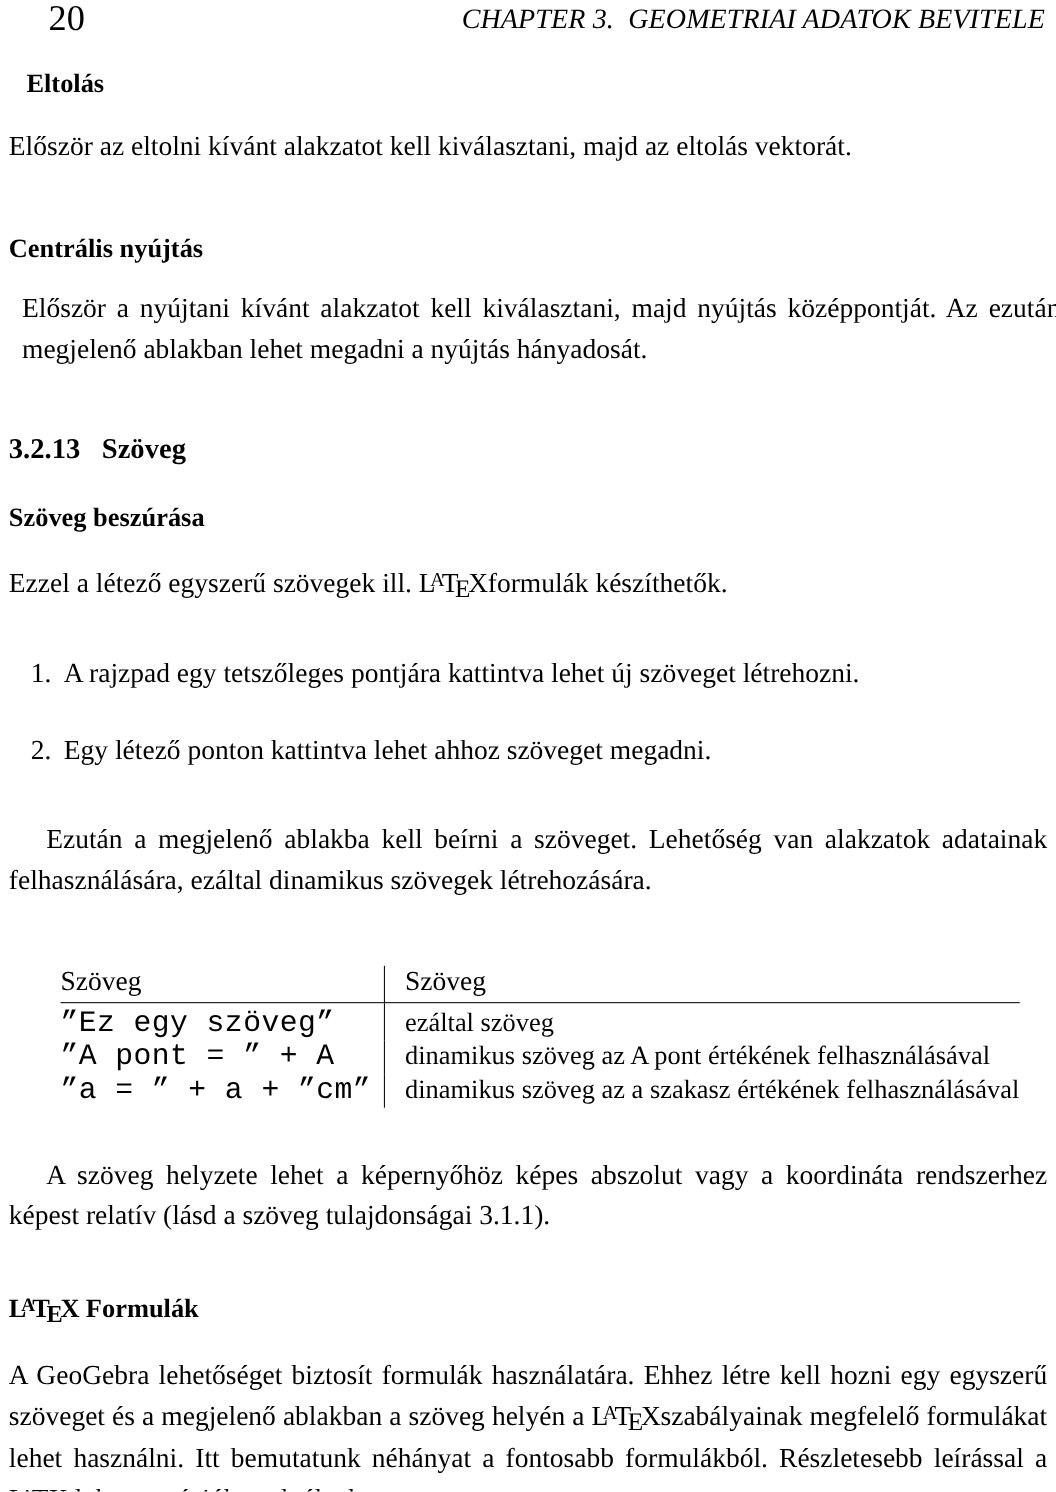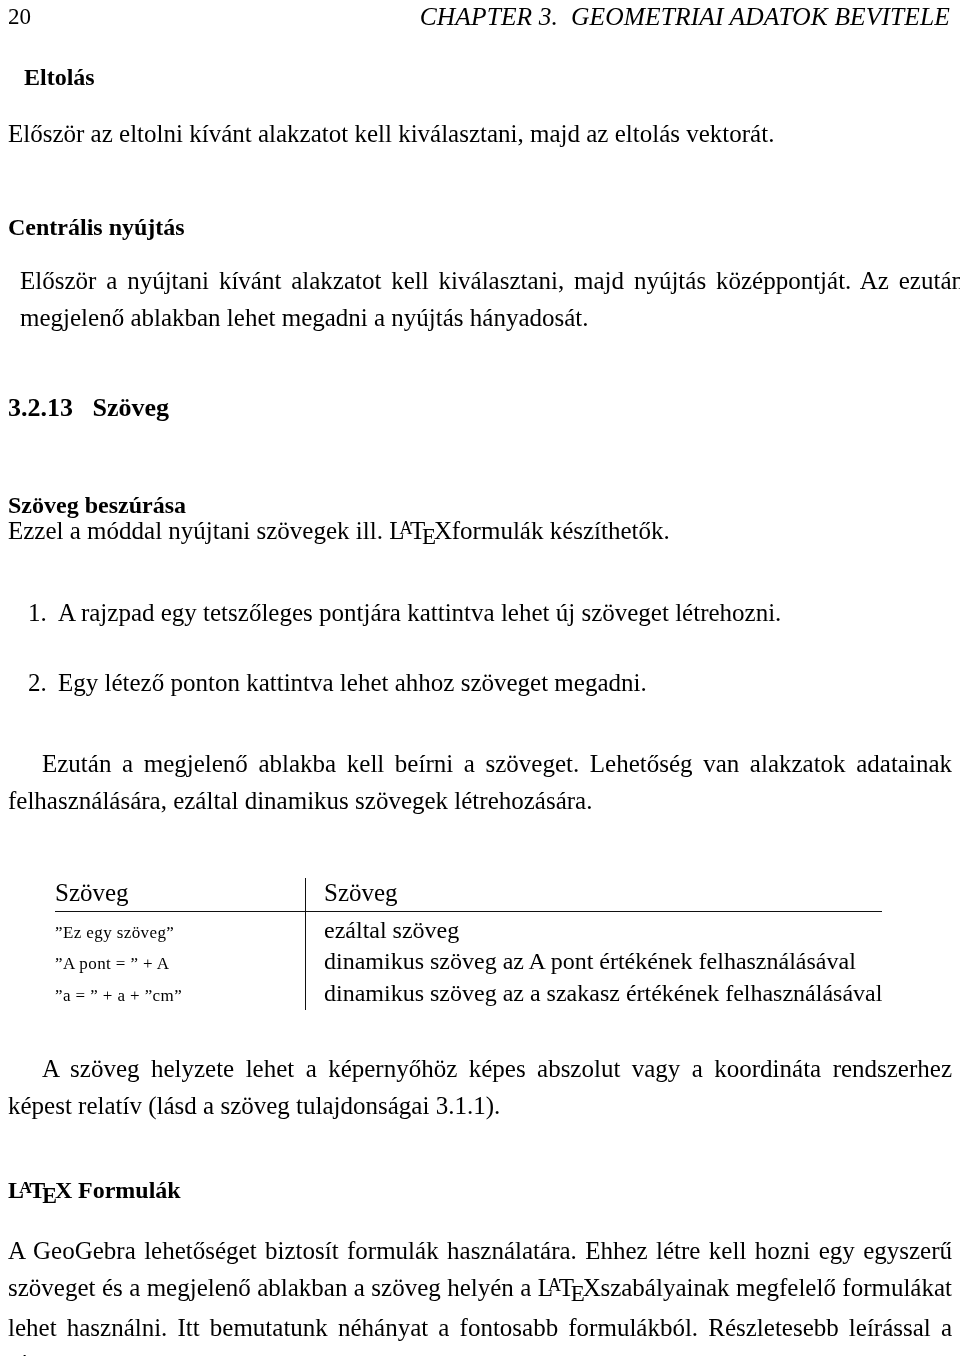--- a/index.html
+++ b/index.html
@@ -33,21 +33,22 @@
     display: flex;
     align-items: flex-start;
     justify-content: space-between;
     font-style: italic;
     font-size: 25.5px;
     line-height: 30px;
     letter-spacing: 0.1px;
   }
   .runhead .folio {
     font-style: normal;
-    font-size: 23px;
+    font-size: 33px;
+    margin-left: 36px;
   }
   .runhead .chapter {
     white-space: pre;
   }
 
   .h-bold {
     font-weight: bold;
     font-size: 24px;
     line-height: 28px;
     margin: 0;
@@ -128,22 +129,22 @@
   }
   table.datatbl td, table.datatbl th {
     padding: 0;
     text-align: left;
     vertical-align: baseline;
     font-weight: normal;
   }
   table.datatbl .c-code {
     width: 238px;
     padding-right: 12px;
-    font-family: Liberation Serif, serif;
-    font-size: 17px;
+    font-family: Liberation Mono, monospace;
+    font-size: 27px;
     line-height: 29.5px;
     letter-spacing: 0.4px;
     white-space: pre;
   }
   table.datatbl .c-desc {
     padding-left: 18px;
     line-height: 29.5px;
     white-space: nowrap;
   }
   table.datatbl thead th {
@@ -189,26 +190,26 @@
   </div>
 
   <div class="blk" style="left:20px; top:262px; width:944px;">
     <p class="para noindent" style="text-align:justify;">Először a nyújtani kívánt alakzatot kell kiválasztani, majd nyújtás középpontját. Az ezután megjelenő ablakban lehet megadni a nyújtás hányadosát.</p>
   </div>
 
   <div class="blk" style="left:8px; top:393px;">
     <div class="h-section"><span>3.2.13</span>   <span>Szöveg</span></div>
   </div>
 
-  <div class="blk" style="left:8px; top:457px;margin-top:34px;">
+  <div class="blk" style="left:8px; top:457px;">
     <div class="h-bold">Szöveg beszúrása</div>
   </div>
 
   <div class="blk" style="left:8px; top:512px;">
-    <p class="para noindent"><span>Ezzel a móddal nyújtani szövegek ill. </span><span class="latex"><span>L</span><span class="a">A</span><span>T</span><span class="e">E</span><span>X</span></span><span>formulák készíthetők.</span></p>
+    <p class="para noindent"><span>Ezzel a létező egyszerű szövegek ill. </span><span class="latex"><span>L</span><span class="a">A</span><span>T</span><span class="e">E</span><span>X</span></span><span>formulák készíthetők.</span></p>
   </div>
 
   <div class="olist" style="top:594px;">
     <div class="li">
       <span class="num">1.</span>
       <span>A rajzpad egy tetszőleges pontjára kattintva lehet új szöveget létrehozni.</span>
     </div>
   </div>
   <div class="olist" style="top:664px;">
     <div class="li">

